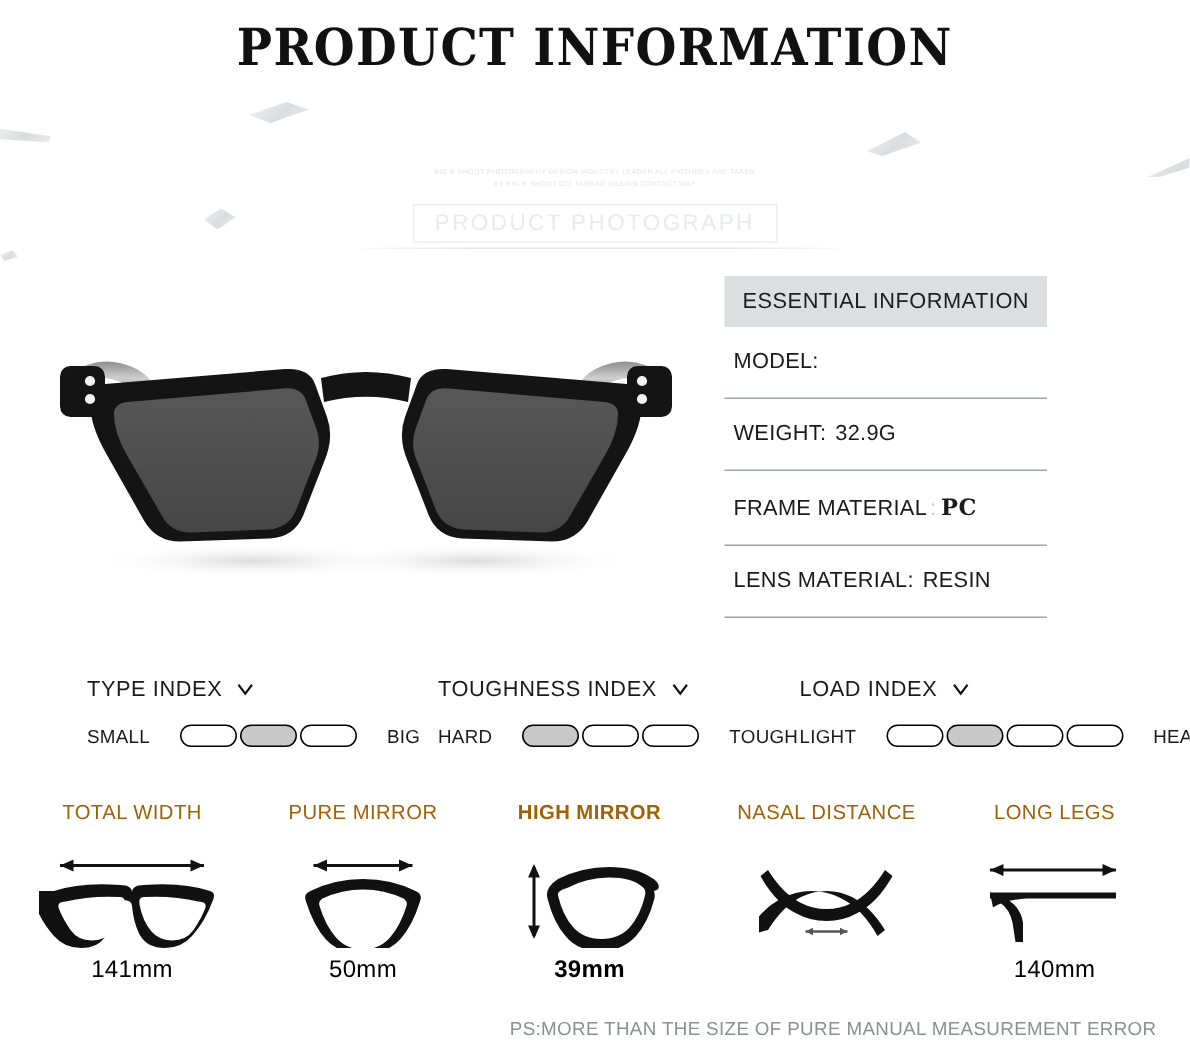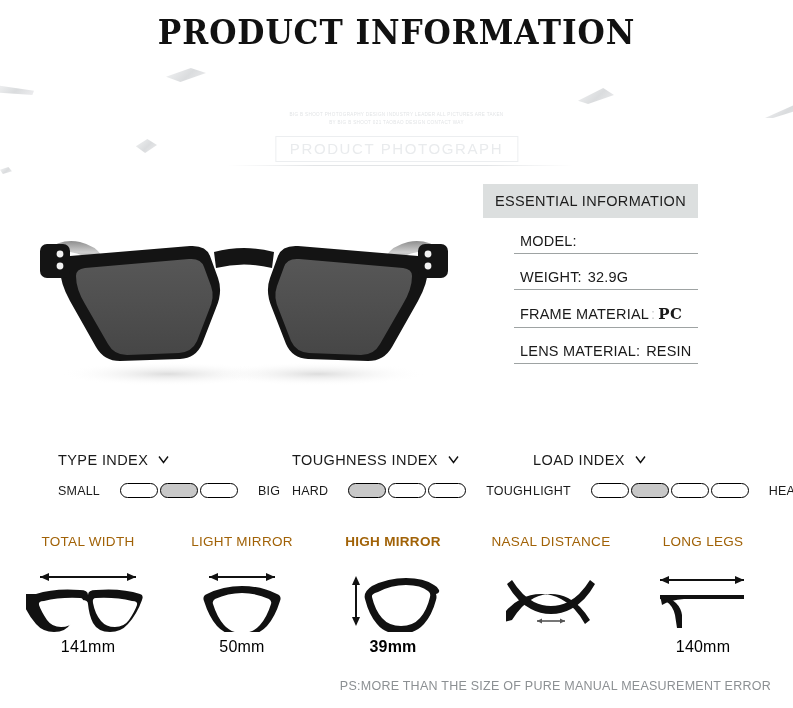--- a/index.html
+++ b/index.html
@@ -104,24 +104,23 @@
     background: #dcdfdf;
     color: #1d1d1d;
     font-size: 14.5px;
     letter-spacing: .35px;
     padding: 9px 0 9px 12px;
   }
   .info-row {
     position: relative;
     font-size: 14.5px;
     letter-spacing: .2px;
-    padding: 15px 0 4px 6px;
+    padding: 15px 0 16px 6px;
     border-bottom: 1px solid #9ea3a3;
     white-space: nowrap;
-    margin-left: 31px;
   }
   .info-row .v { margin-left: 6px; }
   .frame-colon {
     color: #c9cccc;
     margin-left: 2px;
   }
   .pc-stamp {
     font-family: "DejaVu Serif", serif;
     font-weight: bold;
     font-size: 15px;
@@ -359,21 +358,21 @@
       <path d="M110 9 l-9 -4 v8 z" fill="#111"></path>
       <path d="M10 26 q18 -6 44 -4 q8 0 8 5 q0 -5 8 -5 q26 -2 44 4 q4 1 2 6 q-5 14 -14 24 q-7 8 -18 8 q-12 0 -17 -9 q-4 -8 -5 -19 q0 -4 -6 -4 q-6 0 -6 4 q-1 11 -5 19 q-5 9 -17 9 q-11 0 -18 -8 q-9 -10 -14 -24 q-2 -5 2 -6 z" fill="#111"></path>
       <path d="M18 33 q16 -4 36 -3 q4 0 3 5 q-2 11 -8 18 q-5 6 -14 6 q-9 0 -14 -7 q-6 -9 -8 -15 q-1 -4 5 -4 z" fill="#fff"></path>
       <path d="M106 33 q-16 -4 -36 -3 q-4 0 -3 5 q2 11 8 18 q5 6 14 6 q9 0 14 -7 q6 -9 8 -15 q1 -4 -5 -4 z" fill="#fff"></path>
     </svg>
   </div>
   <div class="meas-value">141mm</div>
 </div>
 
 <div class="meas" style="left:167px;">
-  <div class="meas-label">LIGHT MIRROR</div>
+  <div class="meas-label">PURE MIRROR</div>
   <div class="meas-figure">
     <svg width="86" height="64" viewBox="0 0 86 64">
       <g stroke="#111" stroke-width="2" fill="none">
         <line x1="10" y1="9" x2="76" y2="9"></line>
       </g>
       <path d="M10 9 l9 -4 v8 z" fill="#111"></path>
       <path d="M76 9 l-9 -4 v8 z" fill="#111"></path>
       <path d="M8 26 q16 -8 35 -8 q19 0 35 8 q5 2 3 7 q-5 16 -13 25 q-9 10 -25 10 q-16 0 -25 -10 q-8 -9 -13 -25 q-2 -5 3 -7 z" fill="#111"></path>
       <path d="M16 31 q13 -6 27 -6 q14 0 27 6 q3 2 2 5 q-4 13 -11 21 q-7 8 -18 8 q-11 0 -18 -8 q-7 -8 -11 -21 q-1 -3 2 -5 z" fill="#fff"></path>
     </svg>

